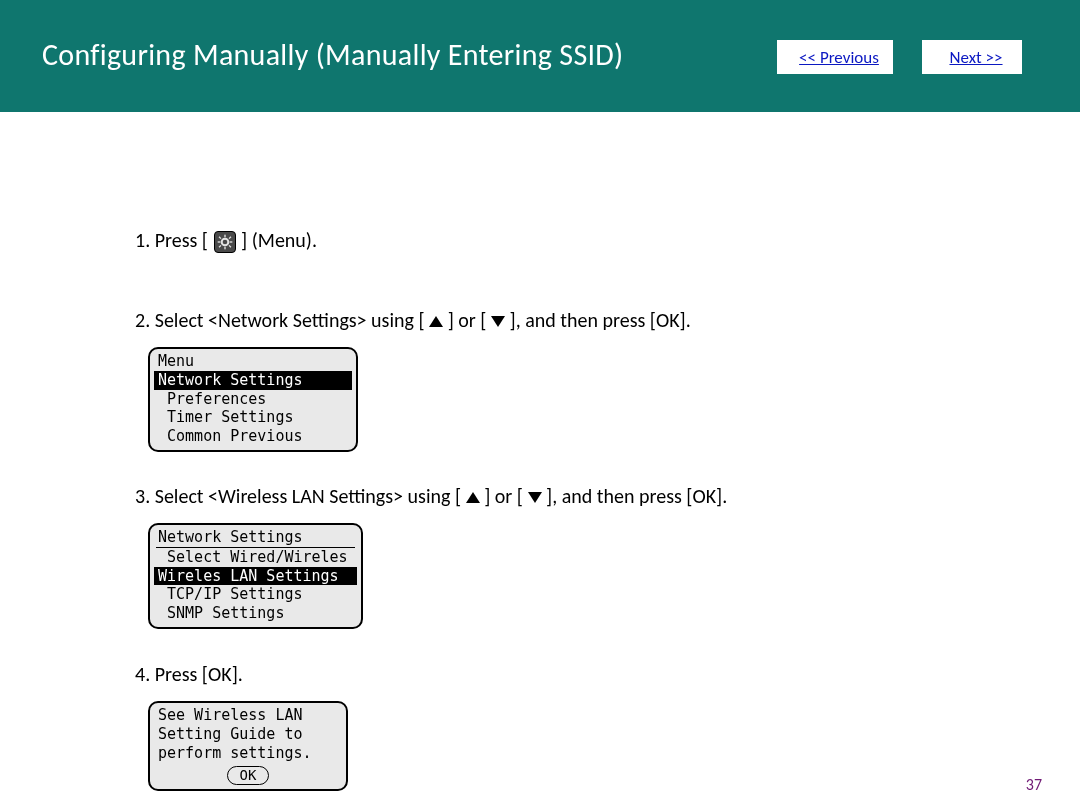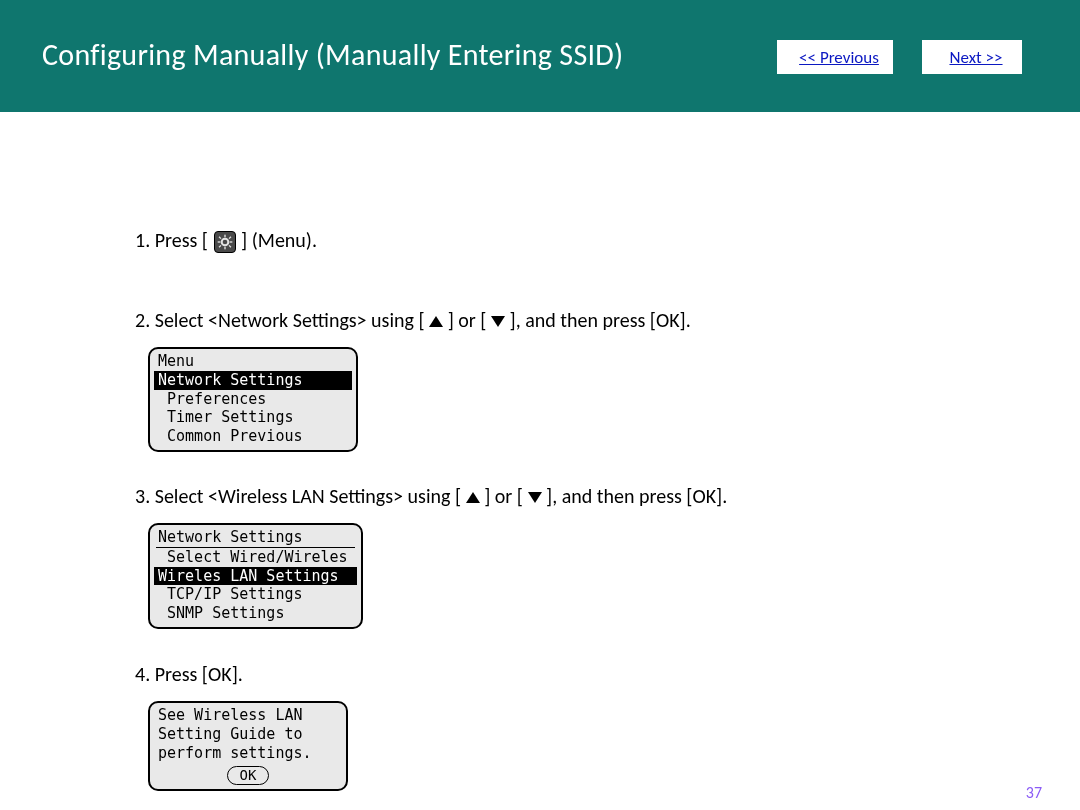--- a/index.html
+++ b/index.html
@@ -24,21 +24,21 @@
   .tri.up { width:0;height:0;border-left:7px solid transparent;border-right:7px solid transparent;border-bottom:11px solid #000;}
   .tri.dn { width:0;height:0;border-left:7px solid transparent;border-right:7px solid transparent;border-top:11px solid #000;}
   .lcd { position:absolute; border:2px solid #000; border-radius:10px; background:#e9e9e9; font-family: "Lucida Console","DejaVu Sans Mono",monospace; font-size:15px; line-height:1.25; padding:3px 0 4px 0; }
   .lcd .row { padding:0 8px; white-space:pre; }
   .lcd .hl  { background:#000; color:#fff; margin:0 4px; padding:0 4px; }
   .lcd .hdrline { border-bottom:1px solid #000; margin:0 6px 0 6px; }
   .lcd1 { left:148px; top:187px; width:210px; }
   .lcd2 { left:148px; top:363px; width:215px; }
   .lcd3 { left:148px; top:541px; width:200px; }
   .okbtn { display:block; width:42px; margin:4px auto 0 auto; border:1.5px solid #000; border-radius:10px; text-align:center; font-size:14px; line-height:17px; background:#e9e9e9;}
-  .pagenum { position:absolute; right:38px; bottom:8px; color:#8b5cf6; font-size:16px; }
+  .pagenum { position:absolute; right:38px; bottom:16px; color:#701a75; font-size:16px; }
 </style>
 </head>
 <body>
 
 <div class="page">
 
   <div class="header">
     <div class="title">Configuring Manually (Manually Entering SSID)</div>
     <div class="navbtn prev">
       <a href="#">&lt;&lt; Previous</a>

